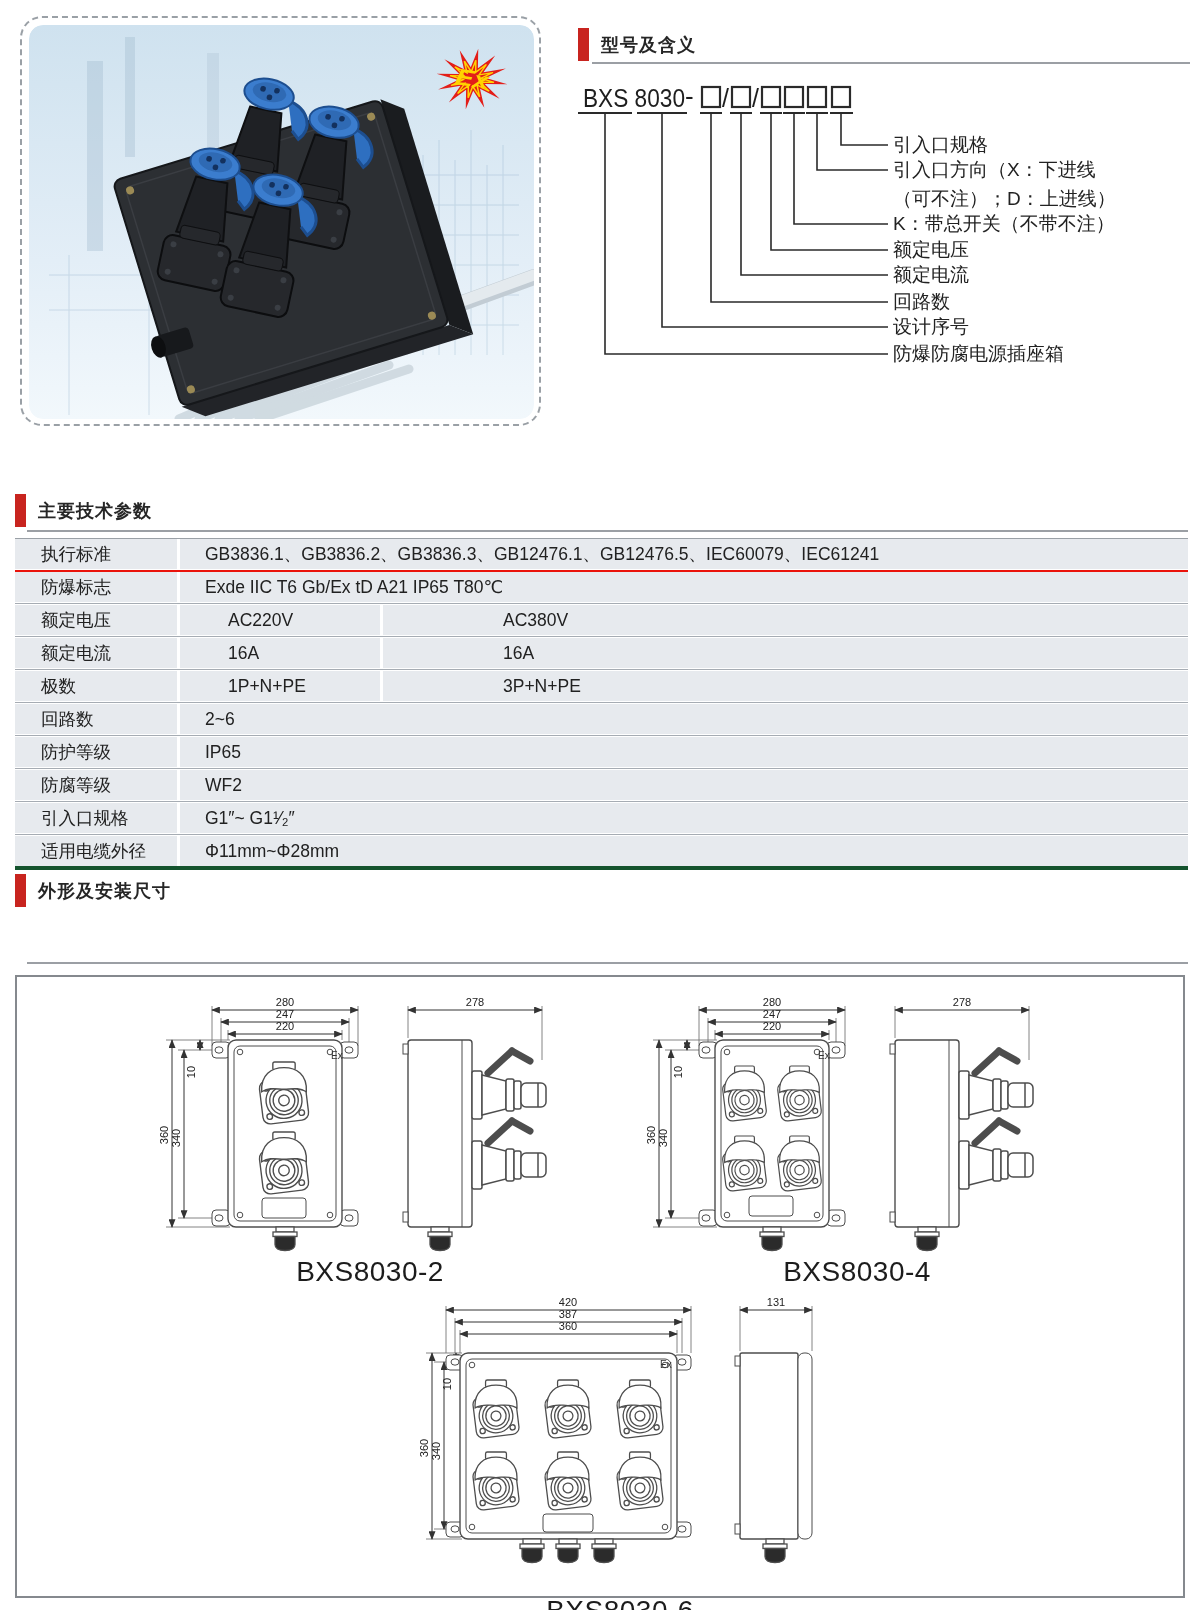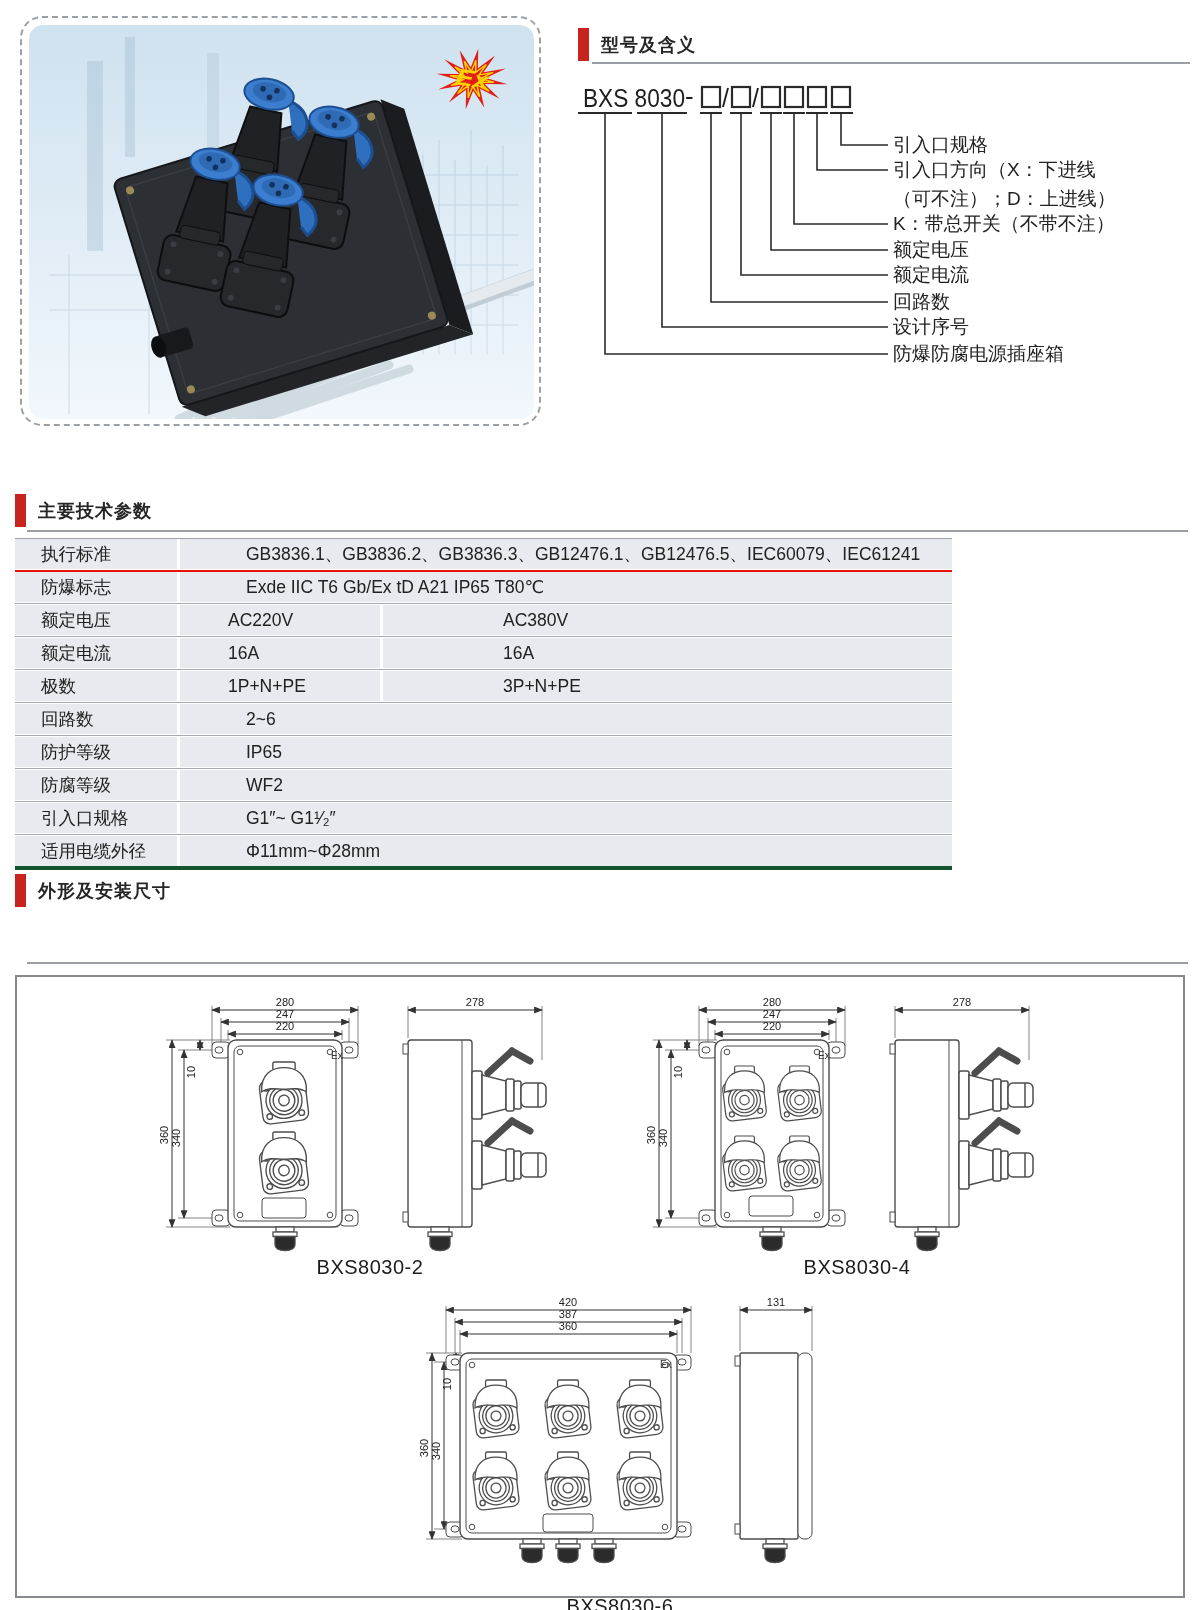--- a/index.html
+++ b/index.html
@@ -12,38 +12,38 @@
   .red-bar{width:11px;height:33px;background:#c8241f;margin-right:12px;}
   .sec-title{font-size:18px;font-weight:700;color:#262626;letter-spacing:1px;white-space:nowrap;}
   .sec-line{position:absolute;height:2px;background:#9b9fa4;}
 
   
   .photo-card{position:absolute;left:20px;top:16px;width:521px;height:410px;
               border:2px dashed #9aa0a6;border-radius:22px;padding:7px;box-sizing:border-box;background:#fff;}
   .photo-card svg{display:block;border-radius:14px;}
 
   
-  .params-table{position:absolute;left:15px;top:538px;width:937px;}
+  .params-table{position:absolute;left:15px;top:538px;width:1173px;}
   .param-row{position:relative;display:flex;align-items:stretch;height:30px;background:#e7eaee;}
   .param-row + .param-row{margin-top:3px;}
   .param-row:not(.r0):not(.r1)::before{content:"";position:absolute;left:0;right:0;top:-2px;height:1px;background:#a6acb3;}
   .param-row.r0{border-top:1px solid #9aa0a6;}
   .param-row.r0::after{content:"";position:absolute;left:0;right:0;bottom:-3px;height:2px;background:#ea130b;}
   .param-row.r9{border-bottom:4px solid #14532d;}
   .pcell{display:flex;align-items:center;box-sizing:border-box;font-size:17.5px;color:#212121;white-space:nowrap;}
   .cell-label{width:165px;padding-left:26px;border-right:3px solid #fff;}
-  .cell-v{flex:1;padding-left:66px;}
+  .cell-v{flex:1;padding-left:25px;}
   .cell-v1{width:203px;padding-left:48px;border-right:3px solid #fff;}
   .cell-v2{flex:1;padding-left:120px;}
 
   
   .drawings-panel{position:absolute;left:15px;top:975px;width:1170px;height:623px;
                   border:2px solid #85898e;box-sizing:border-box;background:#fff;}
   .drawing-svg{position:absolute;}
-  .drawing-caption{position:absolute;text-align:center;font-size:20px;color:#1c1c1c;letter-spacing:.5px;}
+  .drawing-caption{position:absolute;text-align:center;font-size:28px;color:#1c1c1c;letter-spacing:.5px;}
 
   
   .oln{fill:#fff;stroke:#4d4d4d;stroke-width:1.4;}
   .oln2{fill:#fff;stroke:#4d4d4d;stroke-width:1;}
   .diml{stroke:#333;stroke-width:1;}
   .extl{stroke:#777;stroke-width:0.9;}
   .dimtxt{font-size:11px;fill:#222;text-anchor:middle;}
   .conn{stroke:#2a2a2a;stroke-width:1.6;fill:none;}
   .mdl-lbl{font-size:19px;fill:#222;}
 </style>

